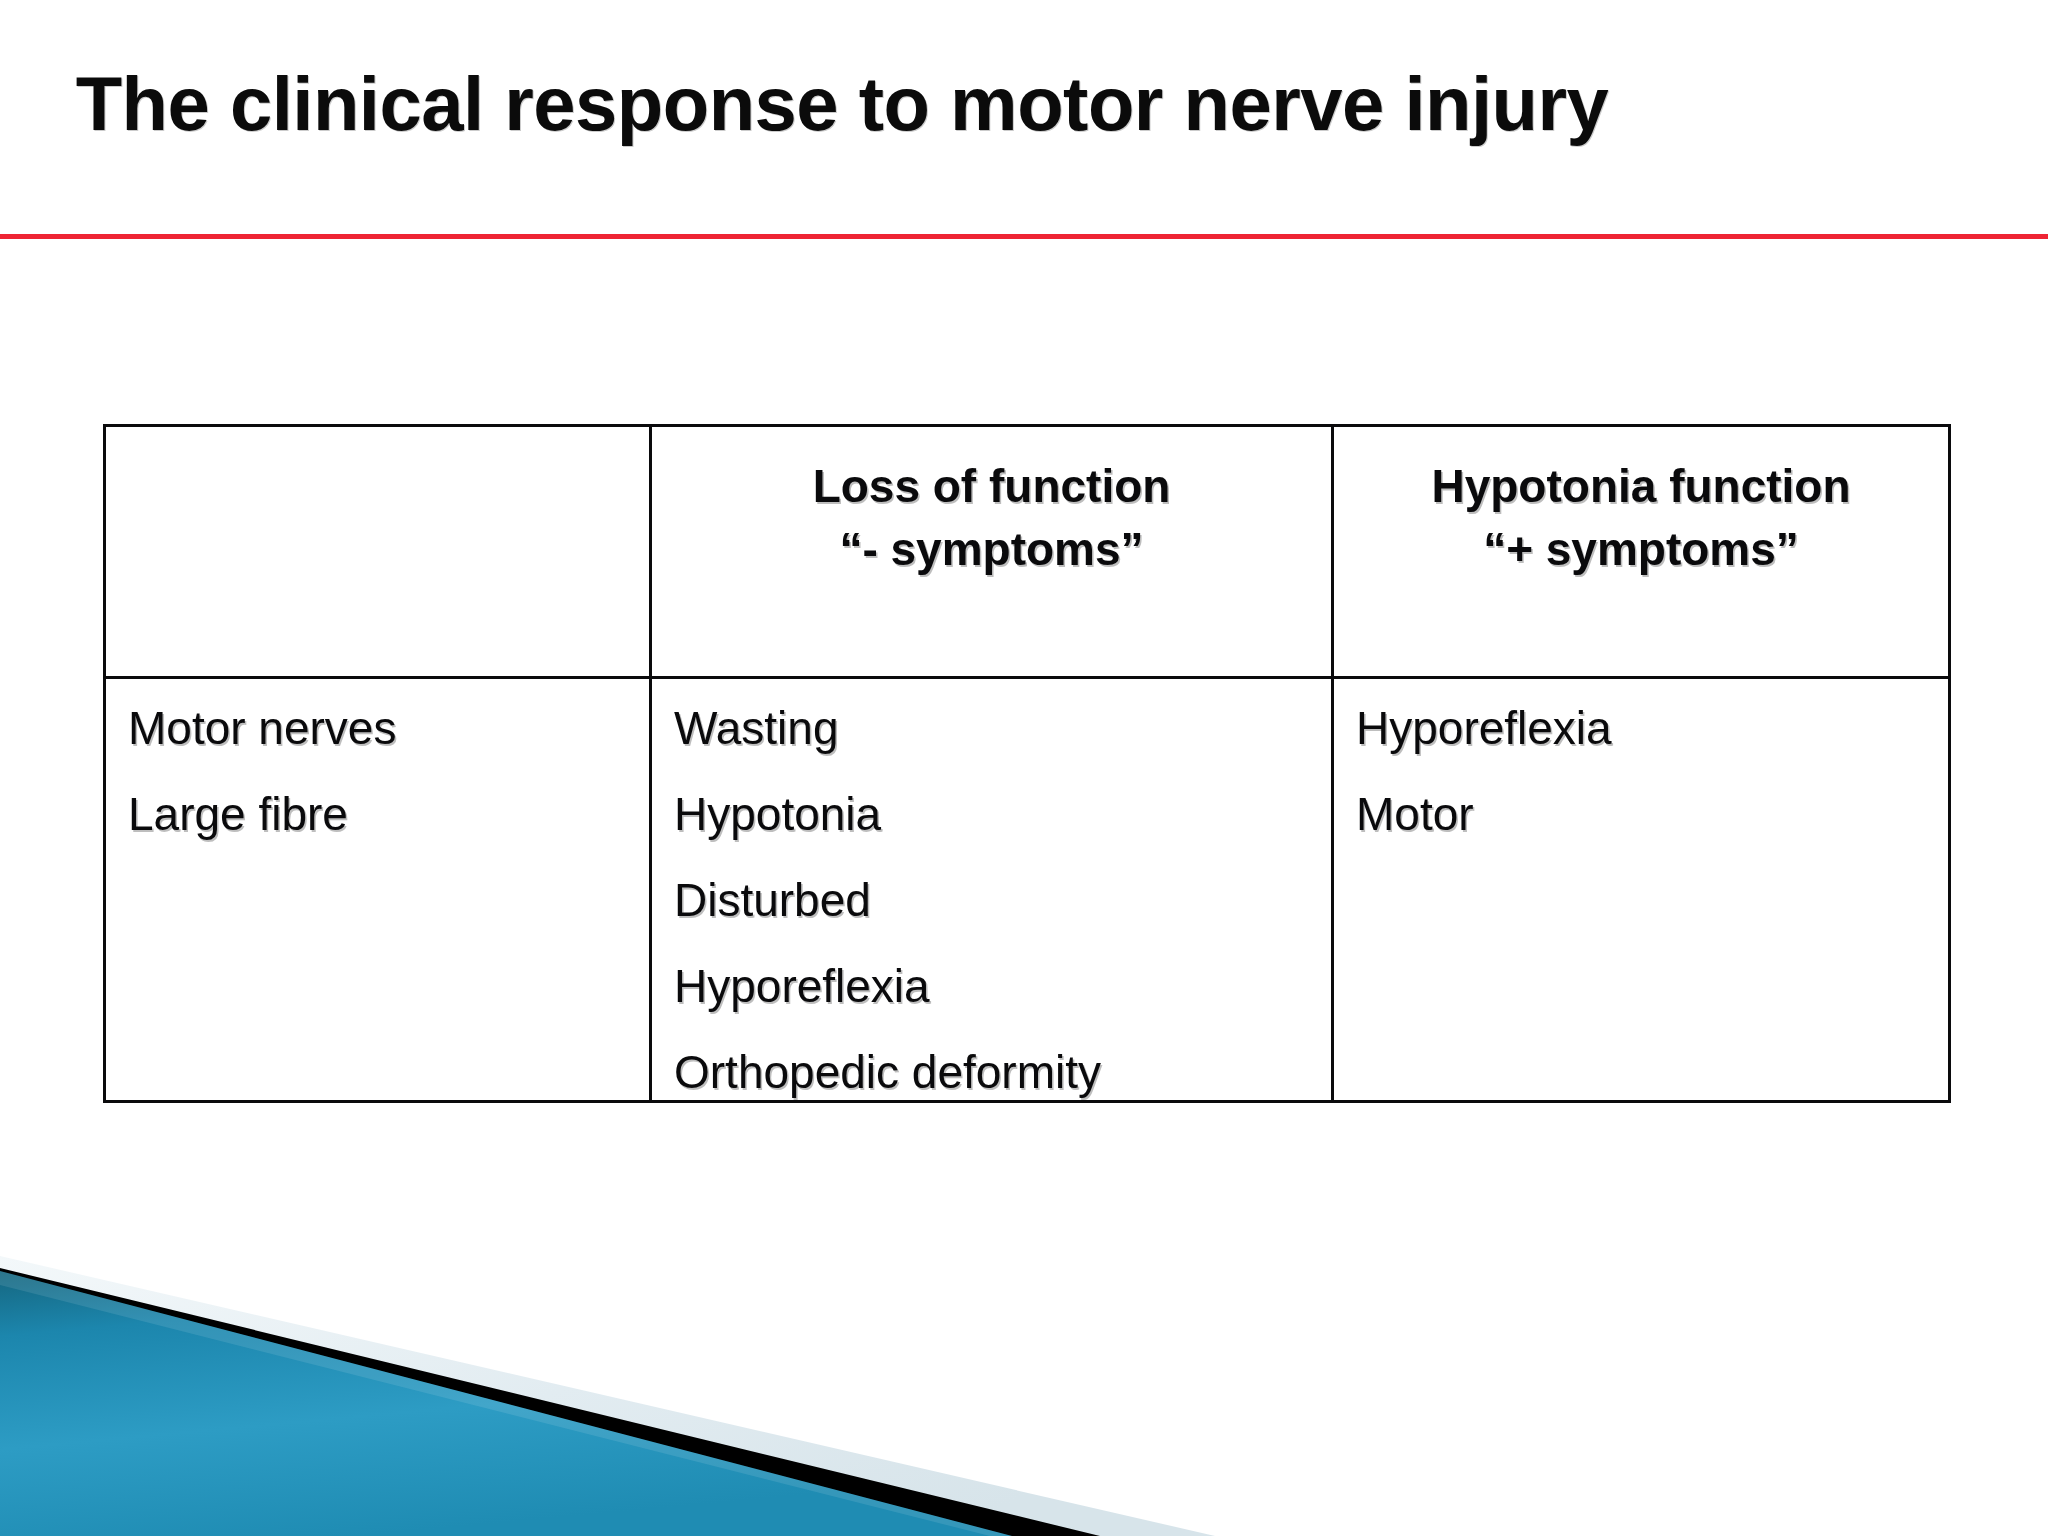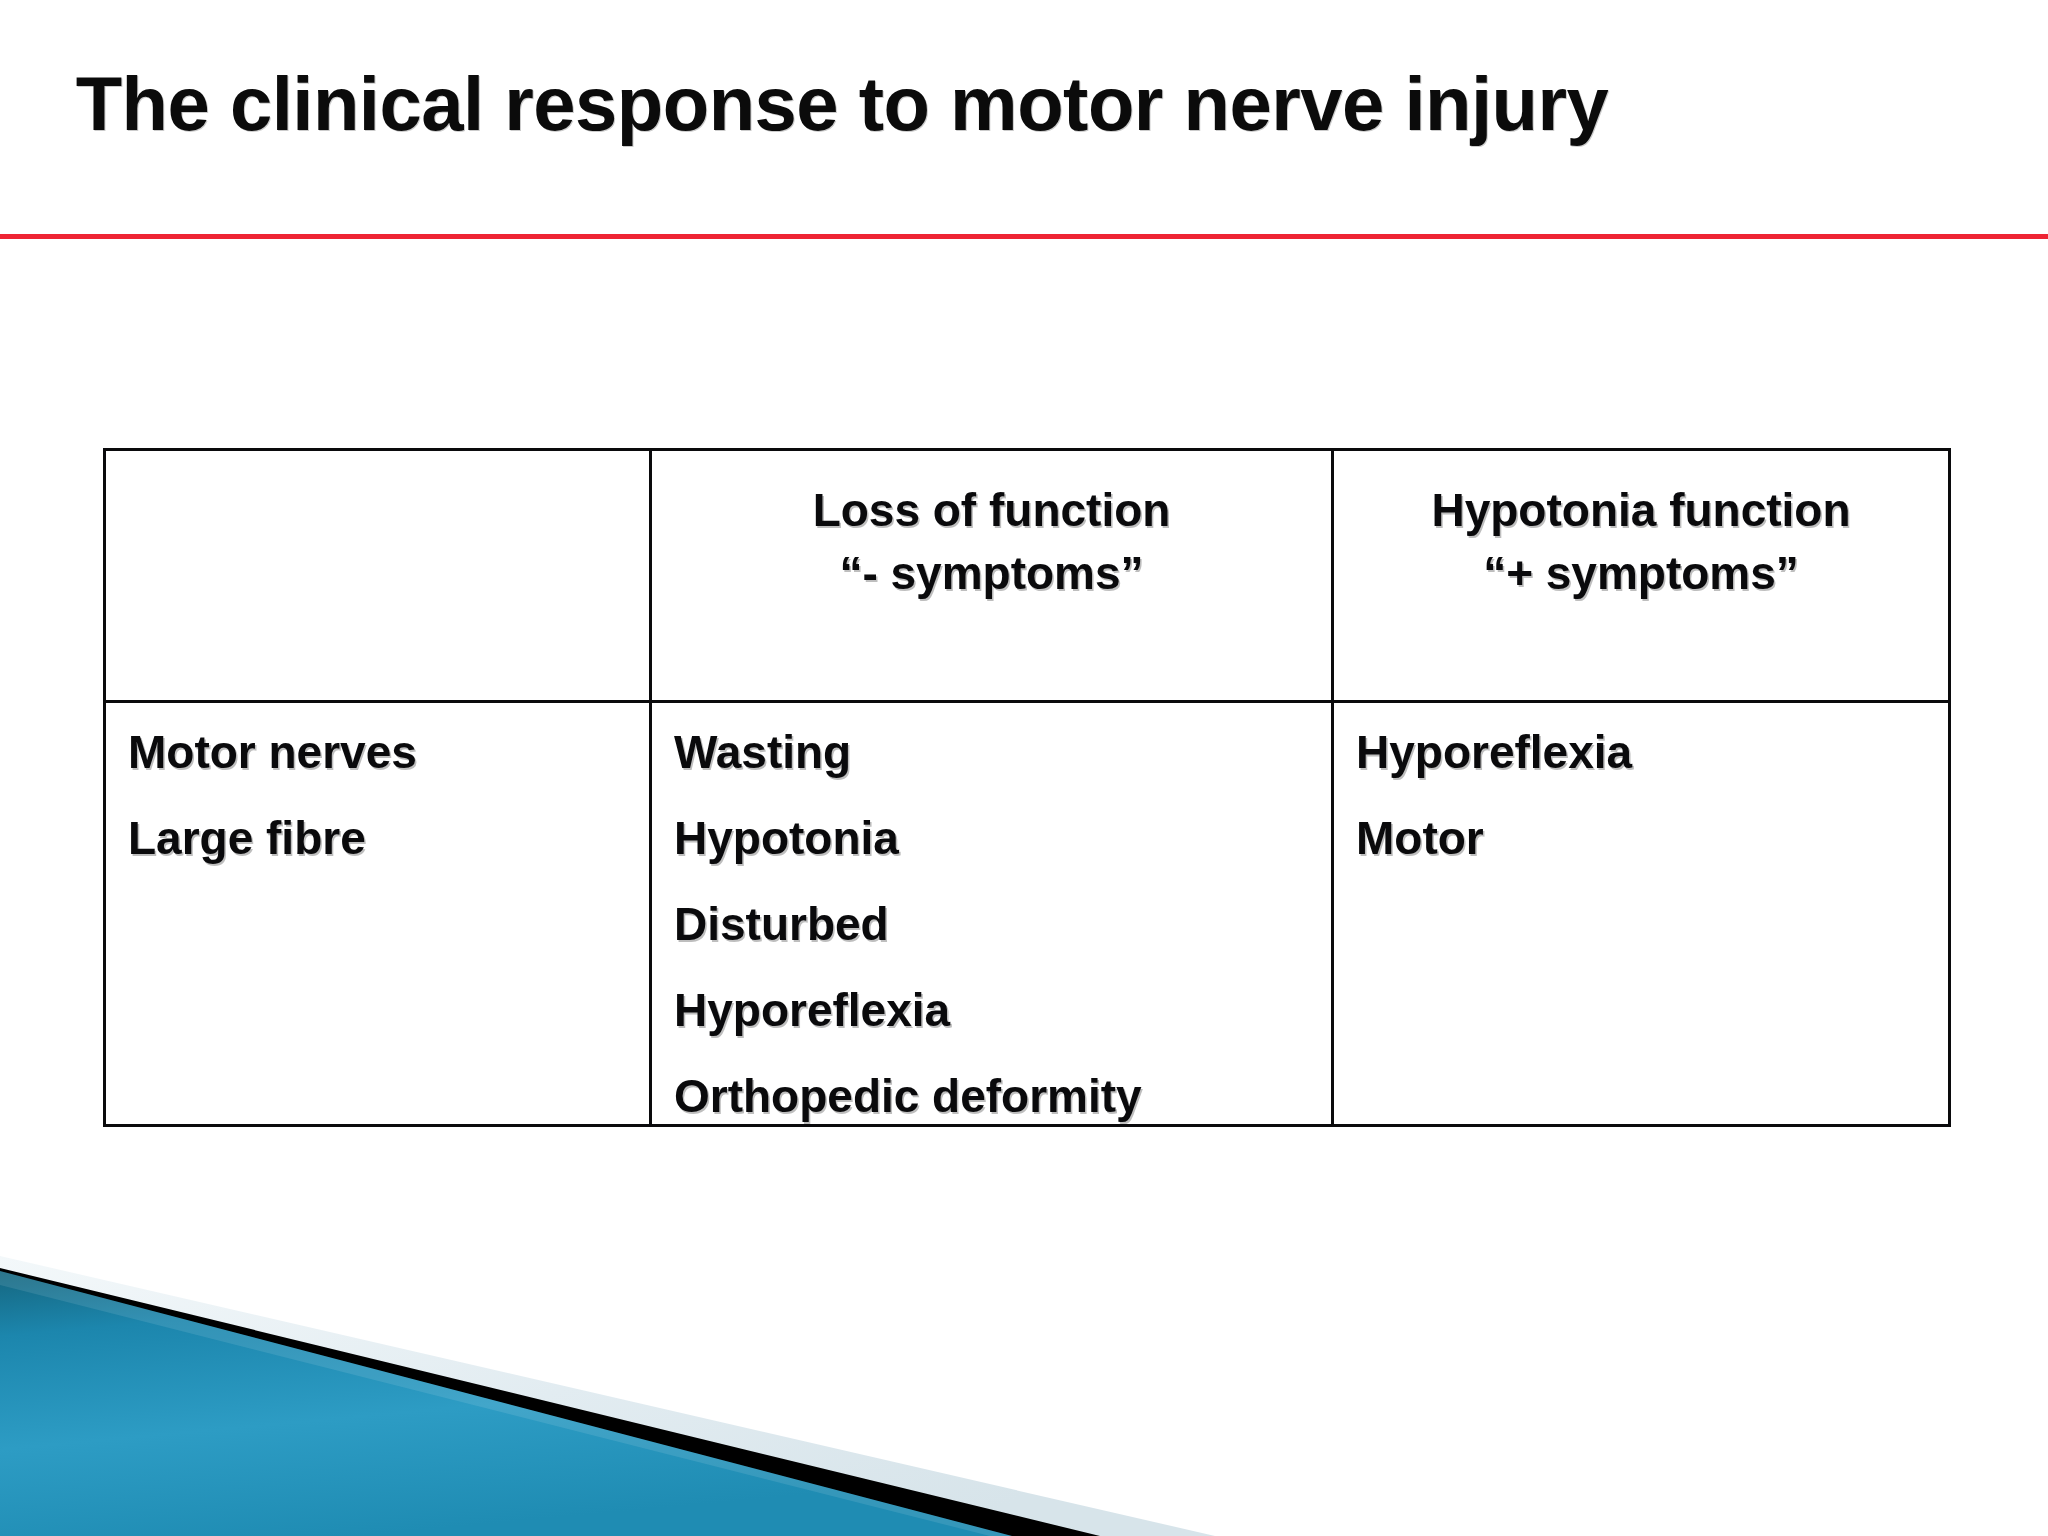--- a/index.html
+++ b/index.html
@@ -45,21 +45,20 @@
 
   
   .content-table {
     position: absolute;
     left: 103px;
     top: 424px;
     width: 1845px;
     border-collapse: collapse;
     table-layout: fixed;
     background: #fef9c3;
-    margin-top: 24px;
   }
 
   .content-table td {
     border: 3px solid #0a0a0c;
     vertical-align: top;
     background: #ffffff;
   }
 
   
   .col-label   { width: 546px; }
@@ -87,21 +86,21 @@
   
   .body-cell {
     height: 424px;
     padding: 26px 0 0 22px;
     text-align: left;
   }
 
   .body-item {
     font-family: "Liberation Sans", sans-serif;
     font-size: 46px;
-    font-weight: bold;
+    font-weight: normal;
     color: #0a0a0c;
     line-height: 1.0;
     margin-bottom: 40px;
     text-shadow: 1.5px 1.5px 0 rgba(125,125,125,0.5);
     white-space: nowrap;
   }
   .body-item:last-child { margin-bottom: 0; }
 
   
   .corner-decoration {

